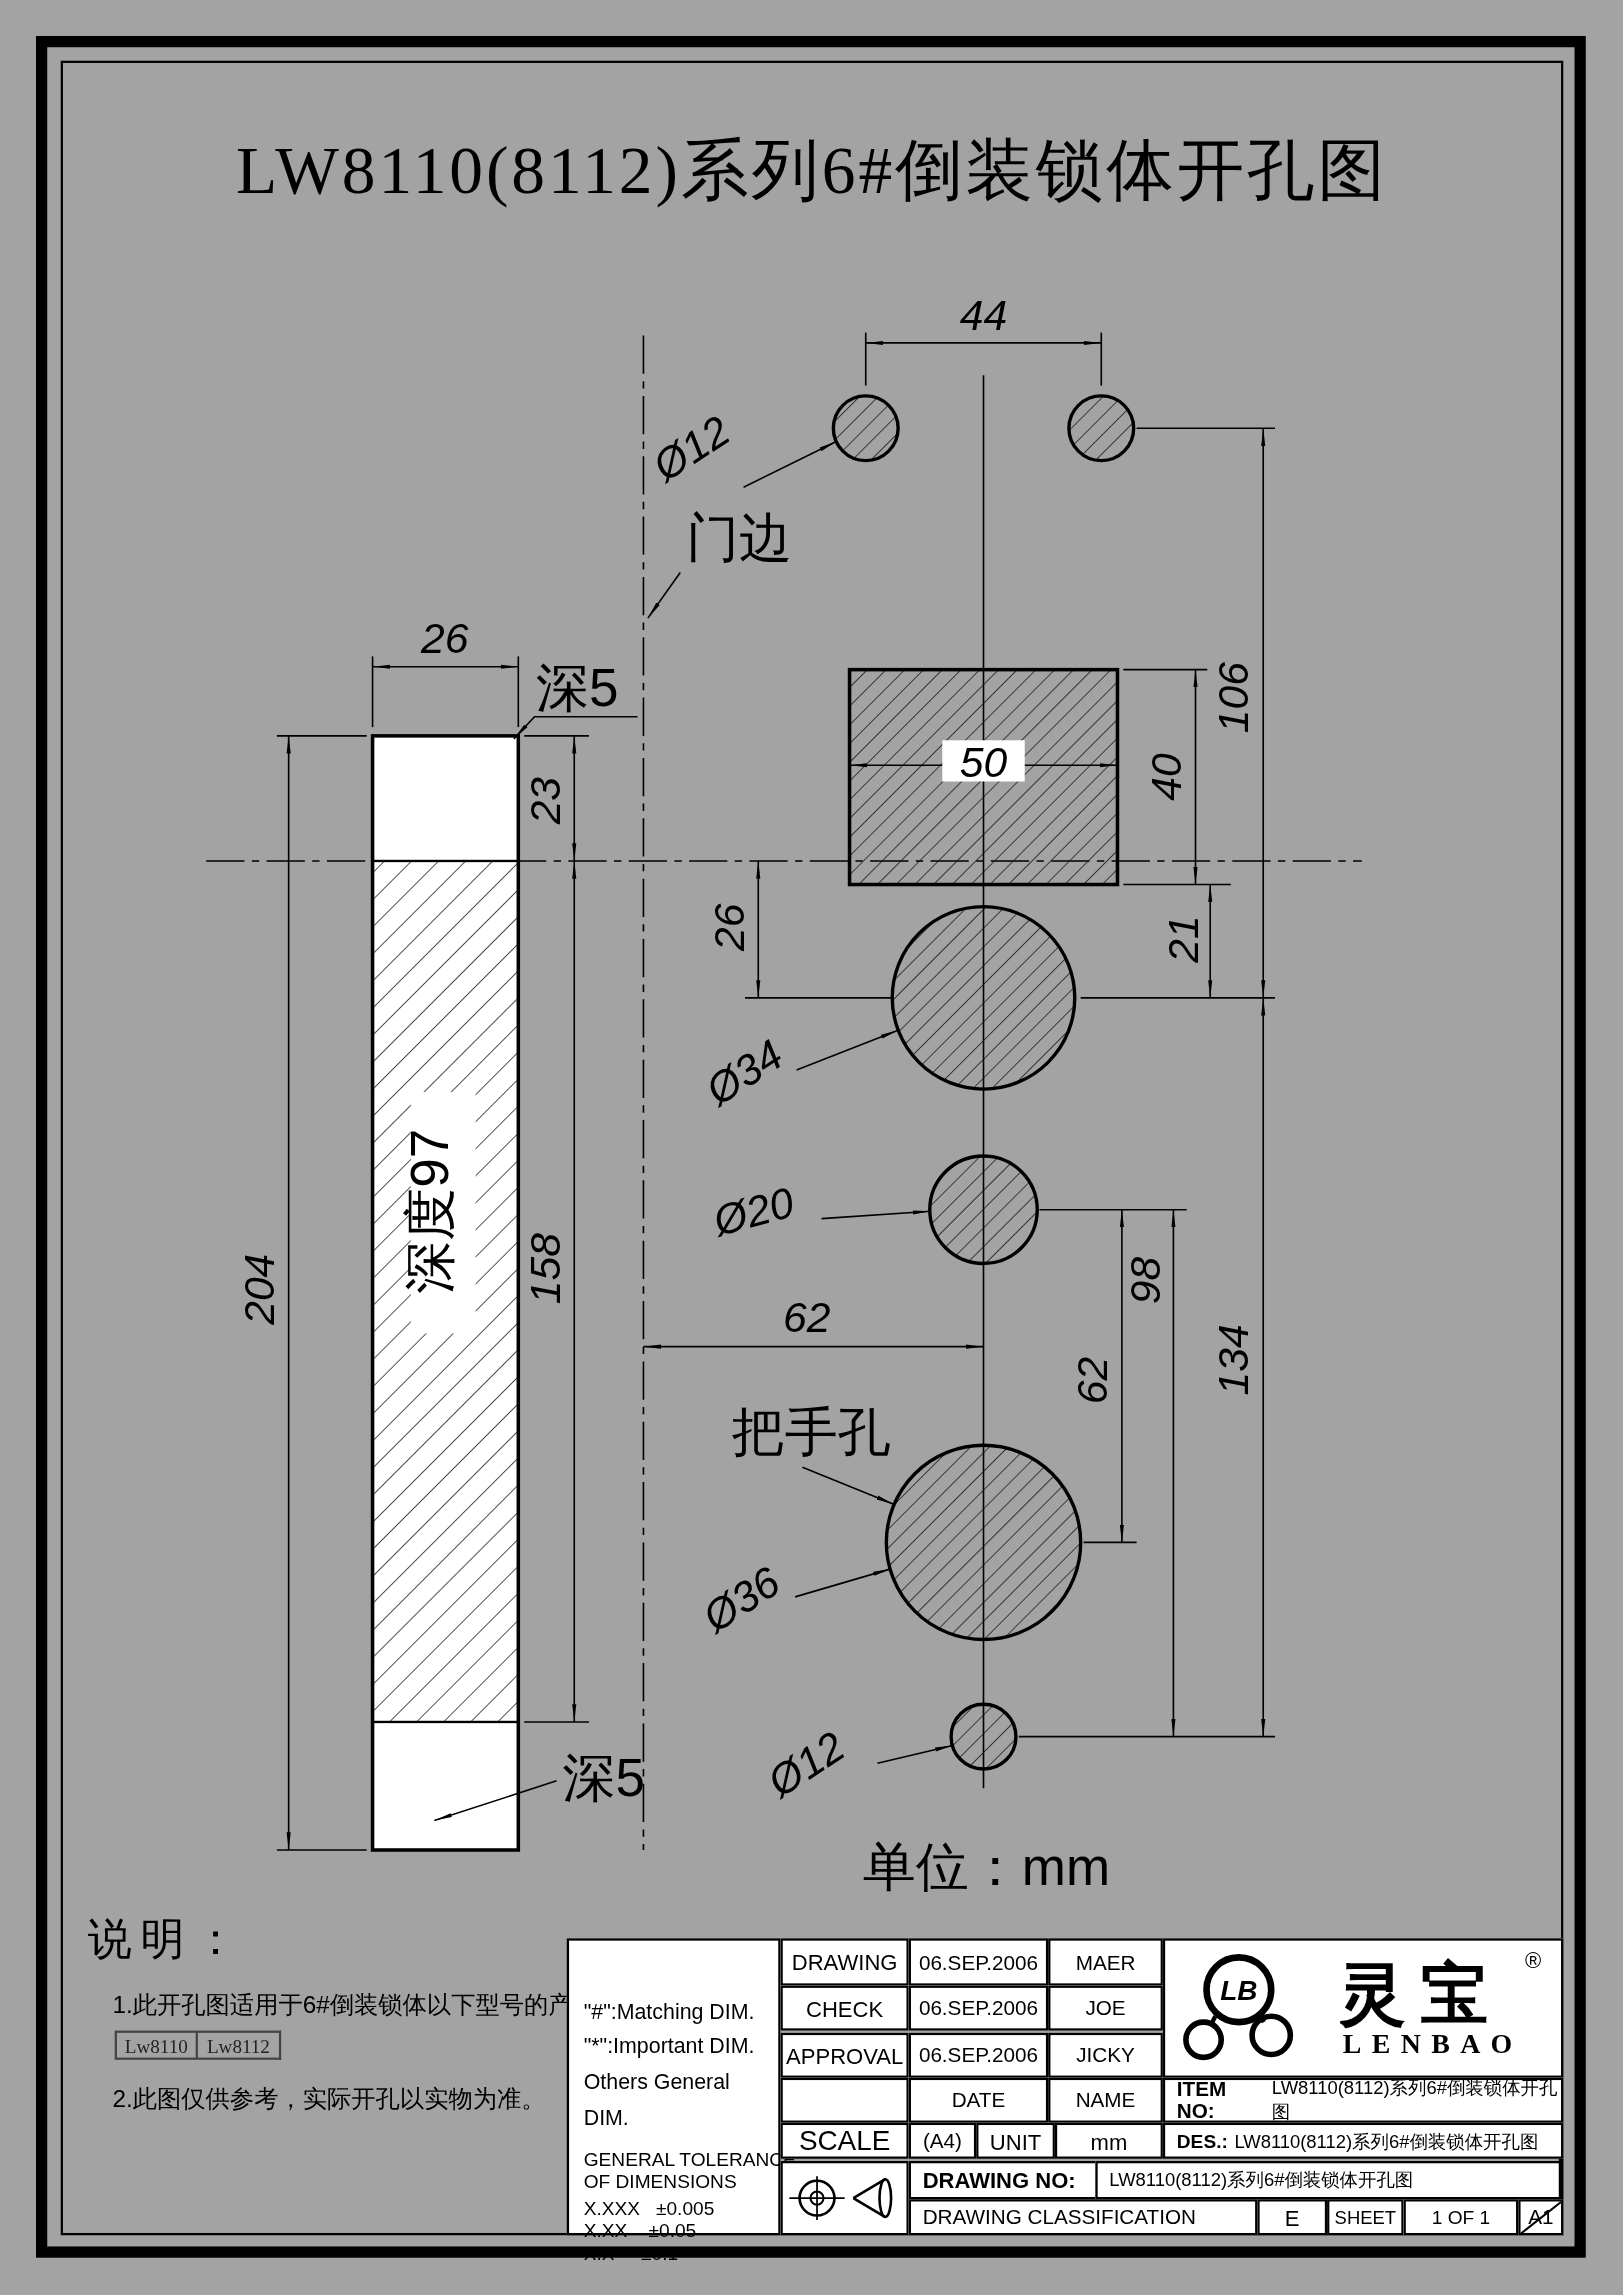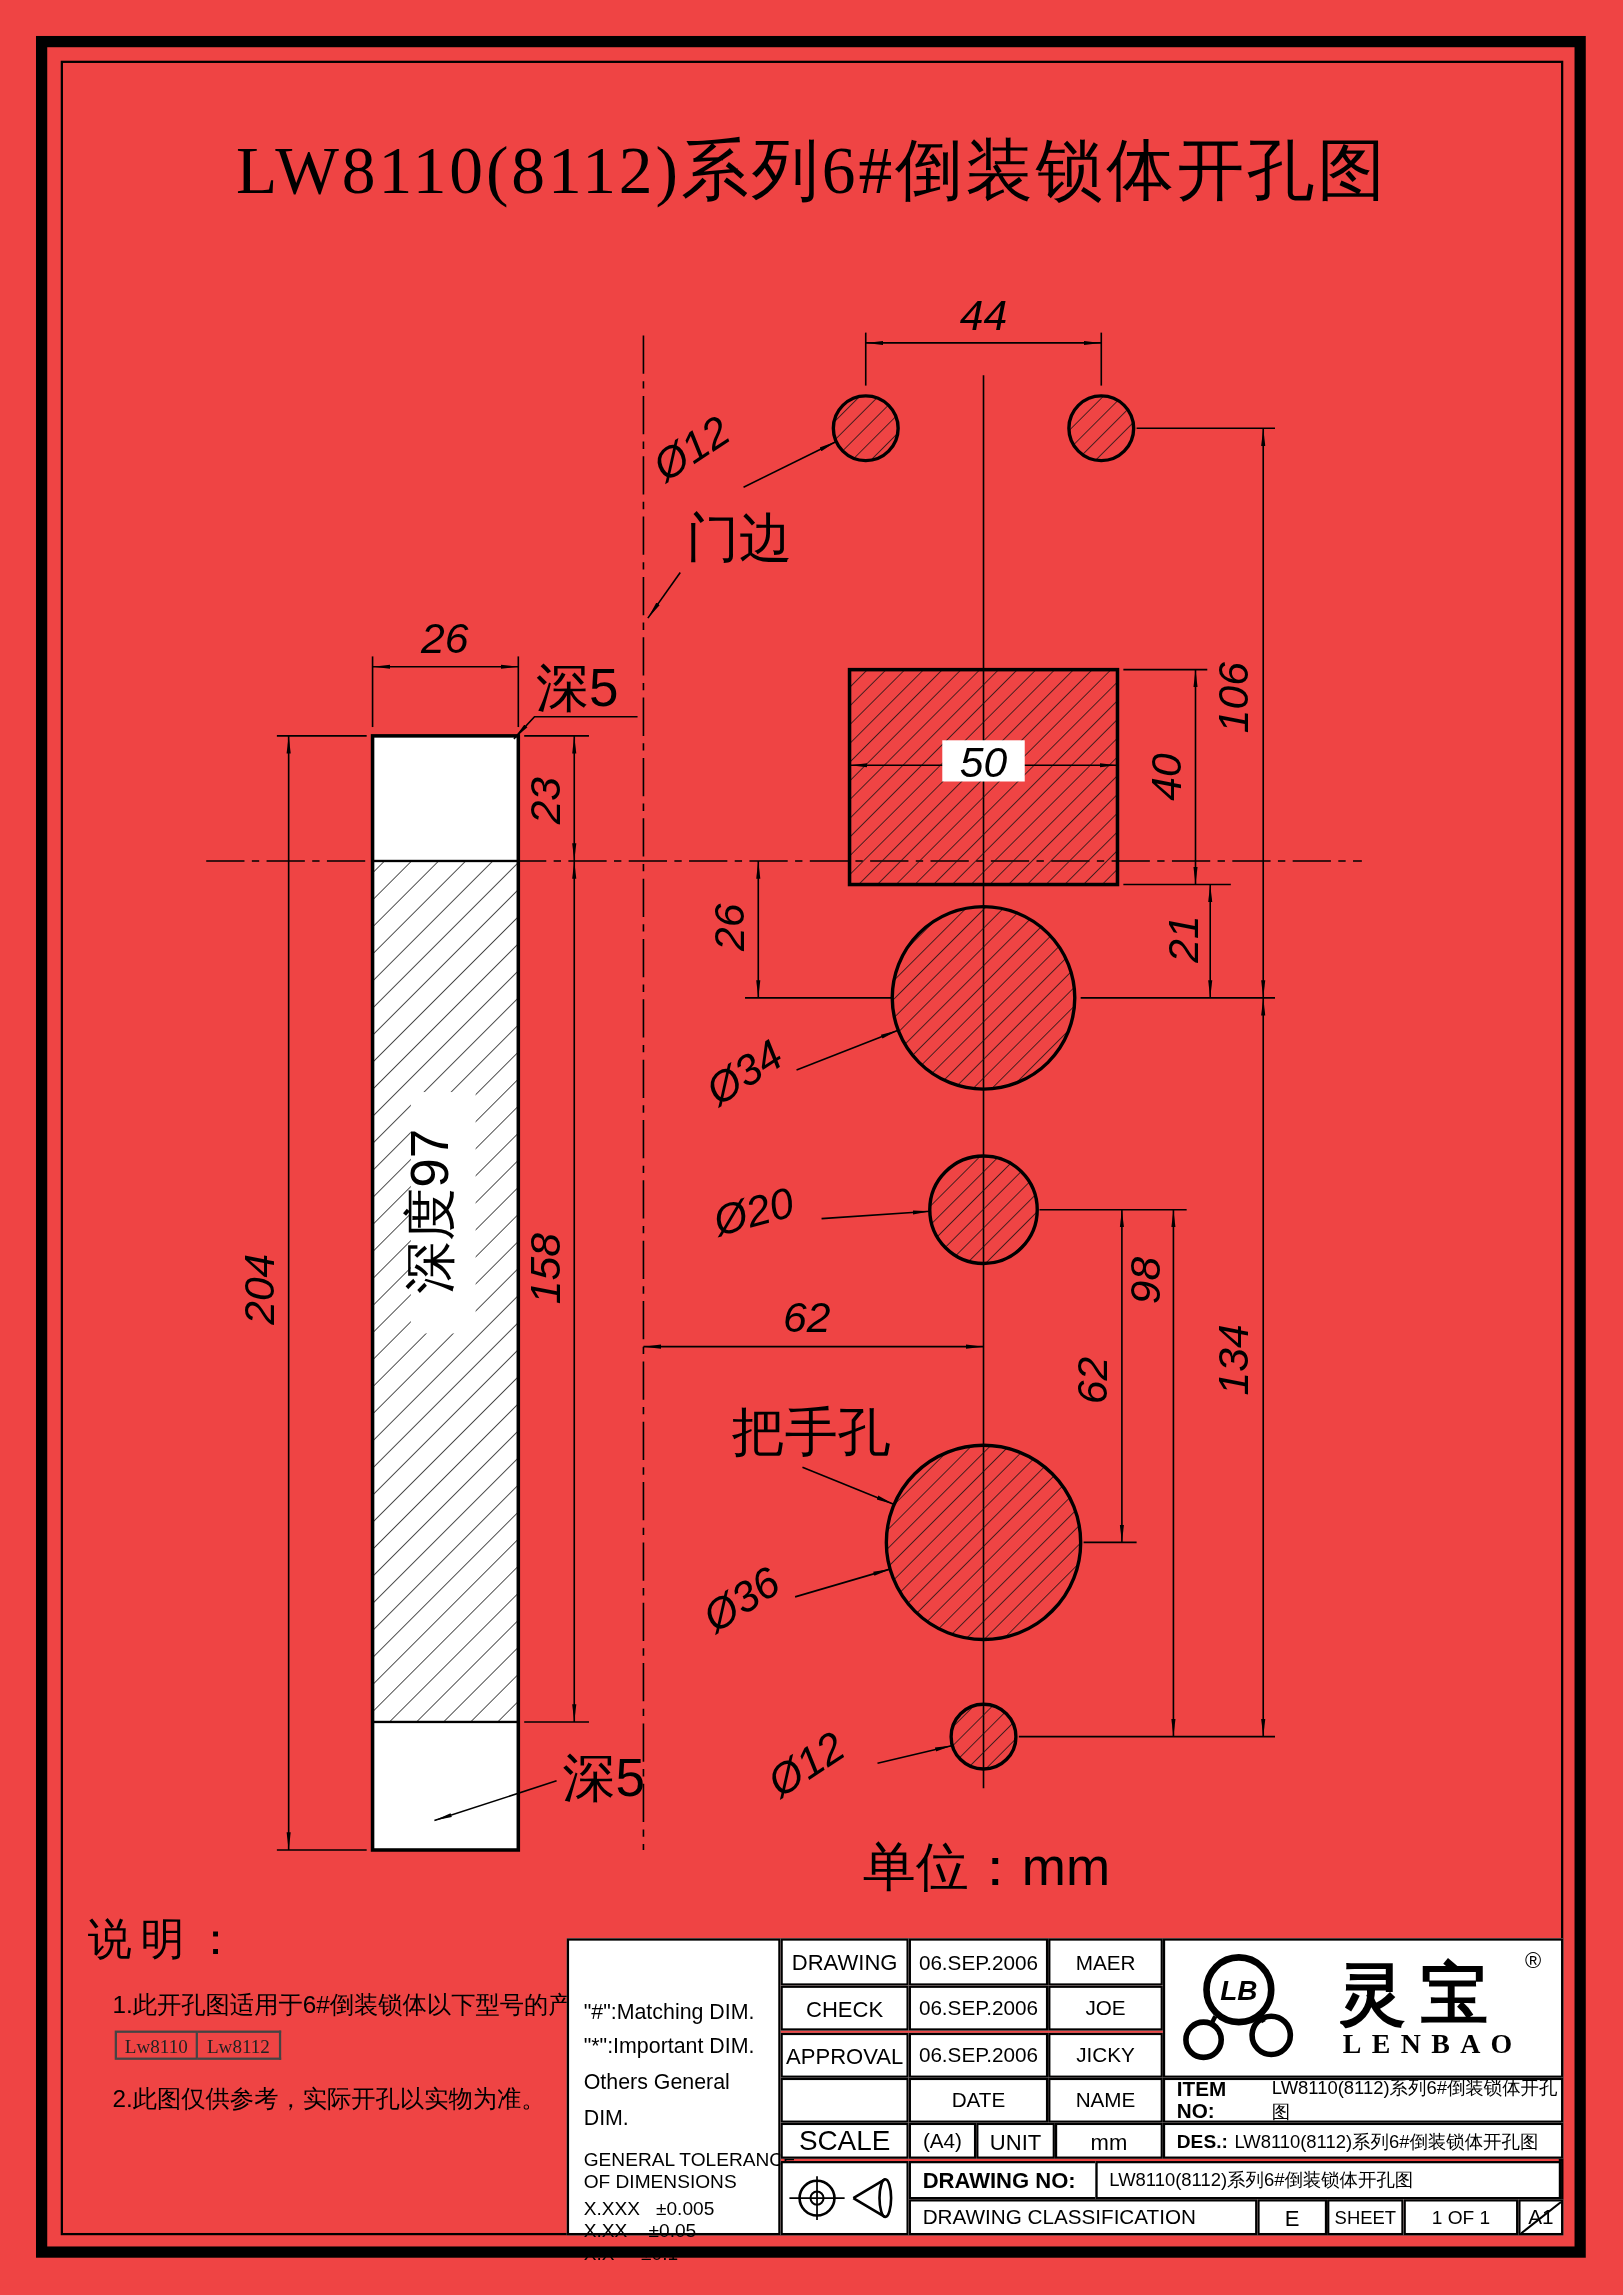--- a/index.html
+++ b/index.html
@@ -1,16 +1,16 @@
 <!DOCTYPE html>
 <html style="font-size:10.5px"><head>
 <meta charset="utf-8">
 <style>
   html,body{margin:0;padding:0;background:#fff;}
-  #page{position:relative;width:1623px;height:2295px;background:#ef4444;overflow:hidden;}
+  #page{position:relative;width:1623px;height:2295px;background:#a3a3a3;overflow:hidden;}
   #scale{position:absolute;left:0;top:0;width:722px;height:1021px;
          transform:scale(2.24932,2.24872);transform-origin:0 0;}
   .abs{position:absolute;}
   #border-outer{left:16.4px;top:16.4px;width:689px;height:988px;border:5.9px solid #000;box-sizing:border-box;}
   #border-inner{left:27px;top:27px;width:668px;height:967px;border:1.3px solid #000;box-sizing:border-box;}
   #title{left:0;top:56px;width:722px;text-align:center;
          font-family:"Liberation Serif",serif;font-size:30px;letter-spacing:1.3px;color:#000;}
   svg text{fill:#000;font-family:"Liberation Sans",sans-serif;}
   .dimtxt{font-size:29px;font-style:italic;}
   .cjk{font-size:36px;}

